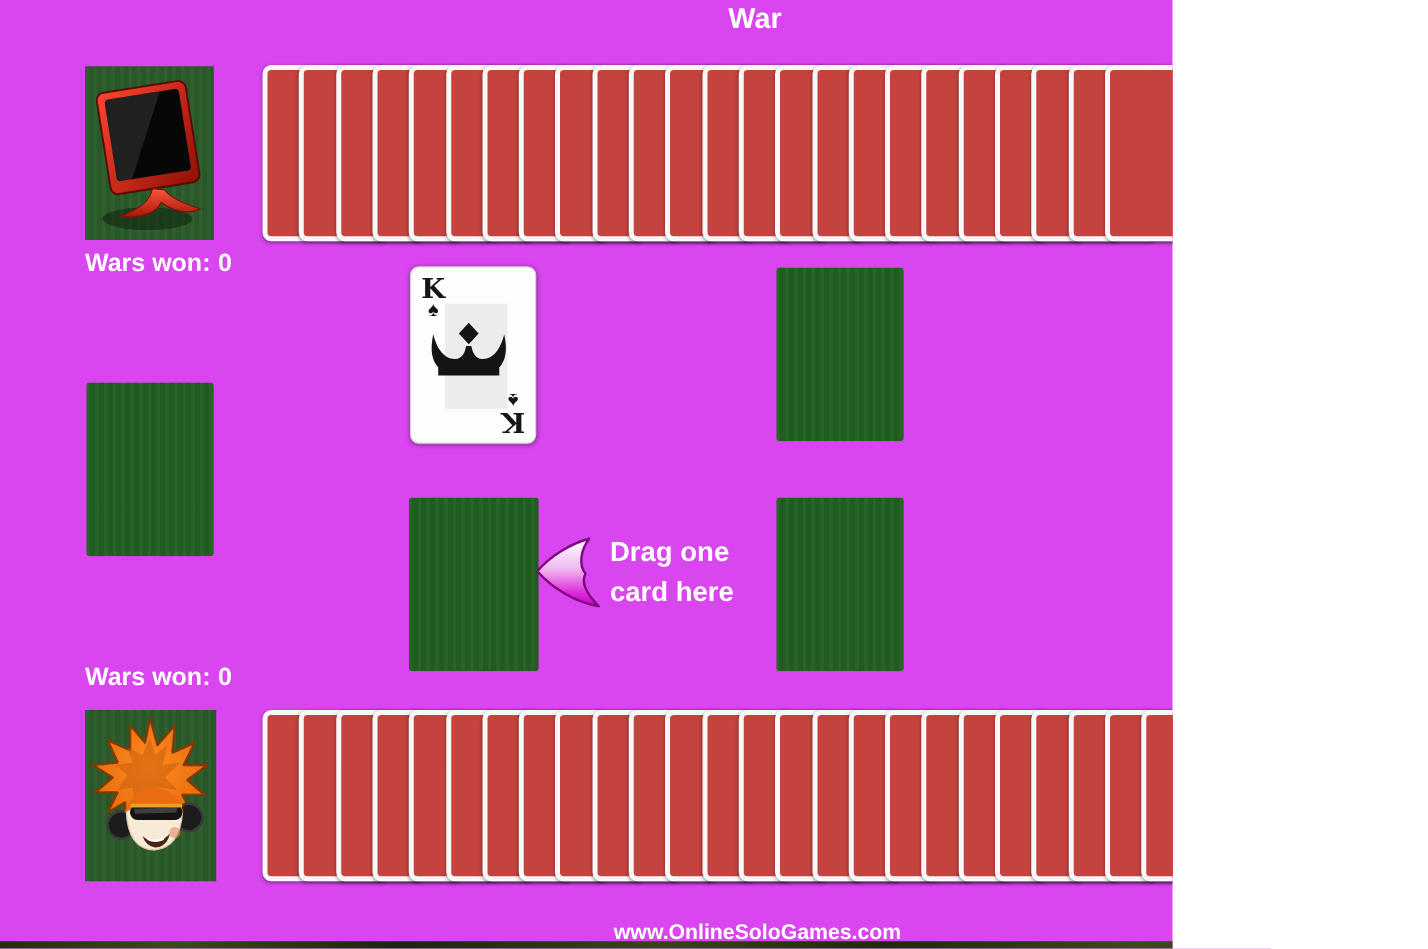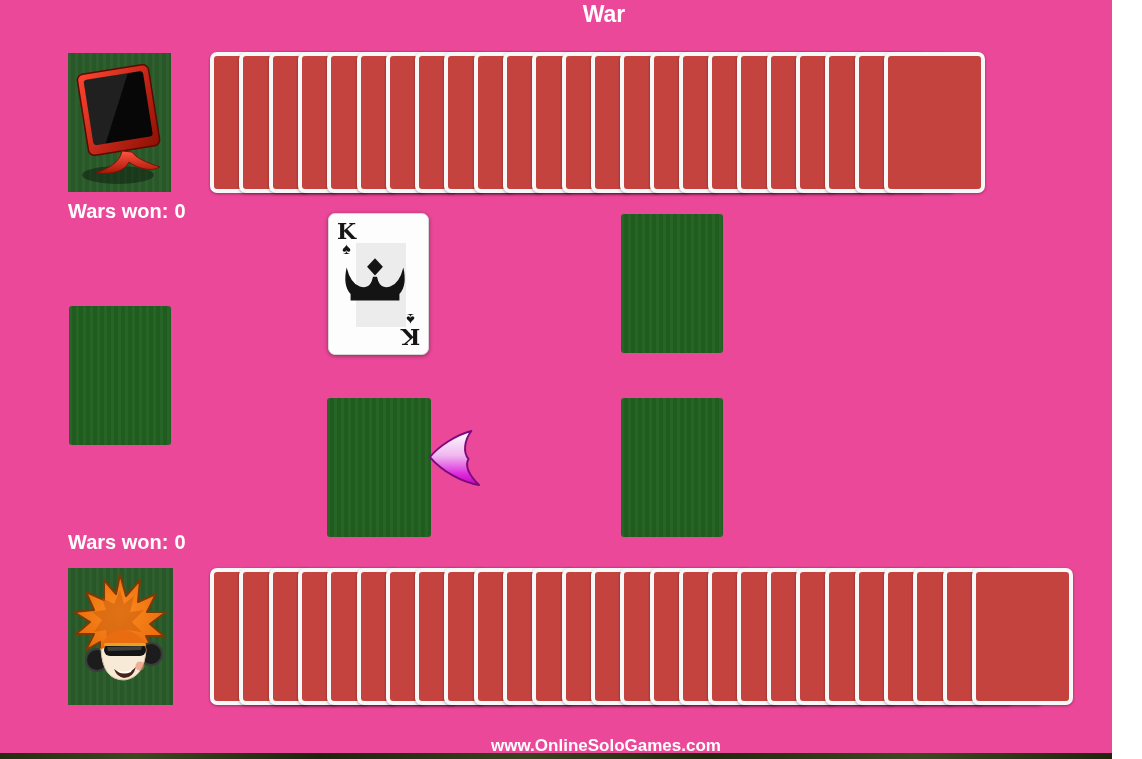--- a/index.html
+++ b/index.html
@@ -1,19 +1,19 @@
 <!DOCTYPE html>
 <html><head>
 <meta charset="utf-8">
 <style>
   html,body{margin:0;padding:0;}
   body{font-family:"Liberation Sans", sans-serif;}
   .stage{
-    position:relative; width:1078px; height:759px;
-    background:#ec4899; overflow:hidden;padding-left:34px;
+    position:relative; width:938px; height:759px;
+    background:#d946ef; overflow:hidden;
   }
   .abs{position:absolute;}
   .wtext{color:#ffffff; font-weight:bold;}
   .title{left:33px; top:1px; width:1142px; text-align:center; font-size:23px;}
   .wars{font-size:20px; white-space:nowrap;}
   .wars .v{margin-left:6px;}
   .wars-top{left:68px; top:200px;}
   .wars-bottom{left:68px; top:531px;}
   .footer{left:35px; top:736px; width:1142px; text-align:center; font-size:17px;}
   .bottom-strip{
@@ -148,20 +148,24 @@
     <defs>
       <linearGradient id="ag" x1="0" y1="0" x2="0" y2="1">
         <stop offset="0" stop-color="#ffffff"></stop>
         <stop offset="0.45" stop-color="#f0b8f0"></stop>
         <stop offset="0.8" stop-color="#dd2add"></stop>
         <stop offset="1" stop-color="#c400c4"></stop>
       </linearGradient>
     </defs>
     <path d="M 46,2 C 30,6 12,18 3,29 C 16,44 36,55 54,58 C 43,47 39,38 43,31 C 37,24 39,11 46,2 Z" fill="url(#ag)" stroke="#7d0a7d" stroke-width="2" stroke-linejoin="round"></path>
   </svg>
+  <div class="abs wtext hint">
+    <div>Drag one</div>
+    <div>card here</div>
+  </div>
 
   <div class="abs wtext wars wars-bottom">
     <span>Wars won:</span><span class="v">0</span>
   </div>
 
   <div class="abs avatarbox avatar-player">
     <svg viewBox="0 0 105 137">
       <defs>
         <radialGradient id="hgrad" cx="0.5" cy="0.45" r="0.7">
           <stop offset="0" stop-color="#ff8c1e"></stop>

